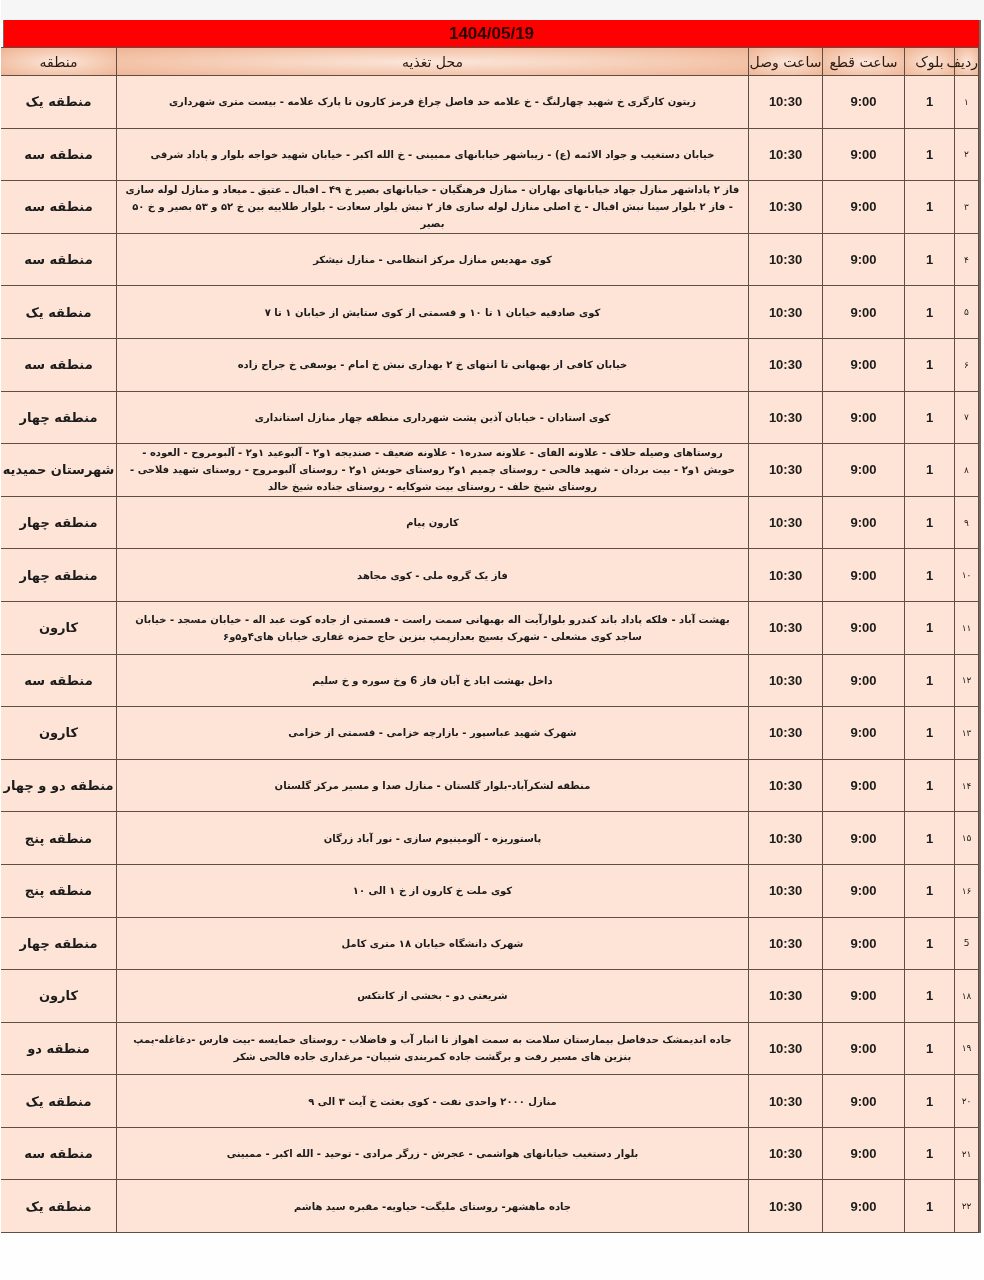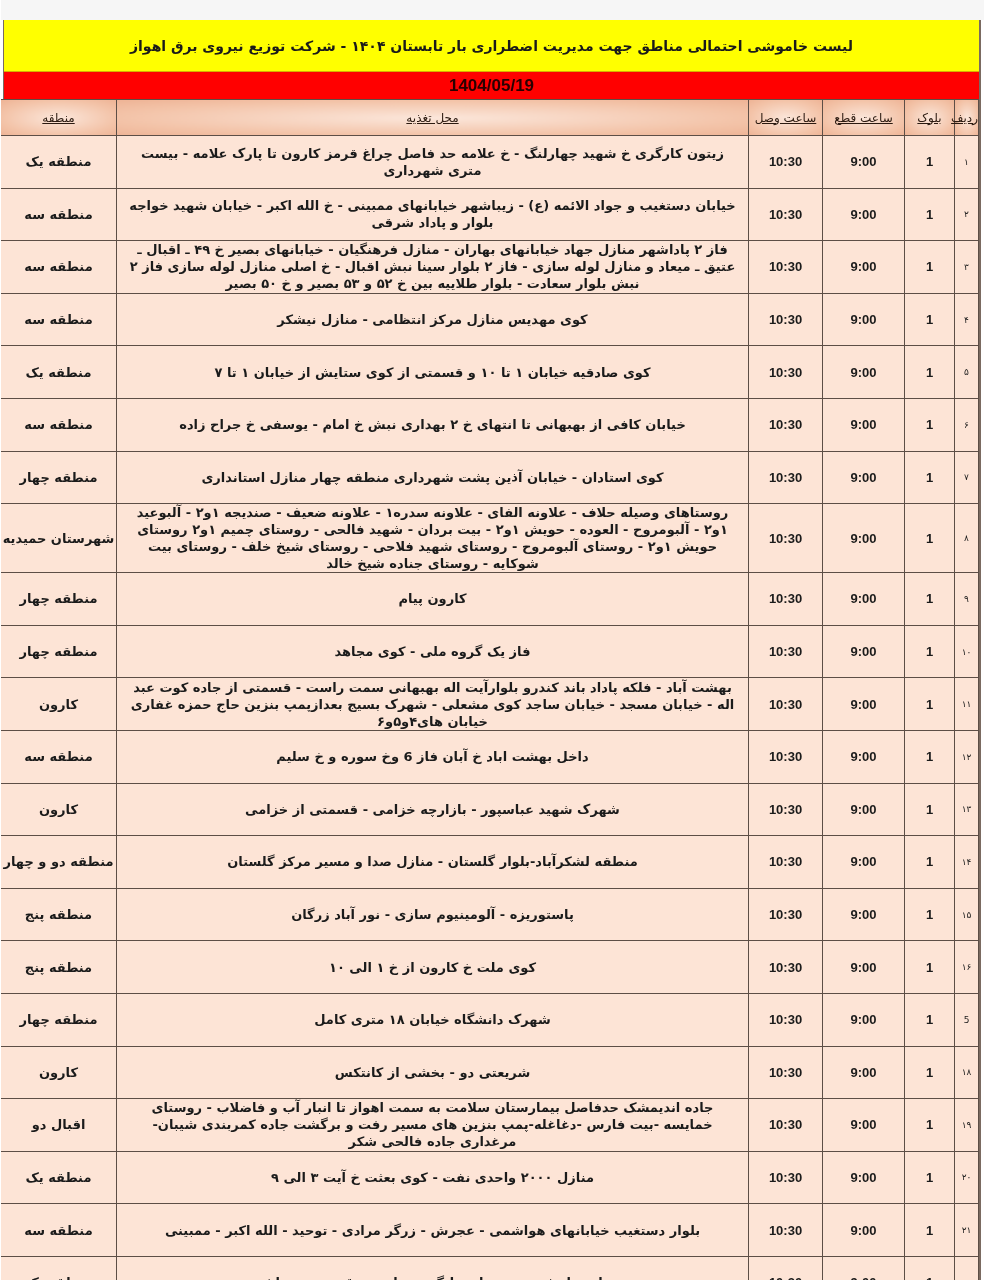--- a/index.html
+++ b/index.html
@@ -32,50 +32,48 @@
     display: flex; align-items: center; justify-content: center;
     font-size: 17px; font-weight: bold; color: #2a0000;
     font-family: "Liberation Sans", sans-serif;
     direction: ltr;
   }
   table.grid {
     width: 978px; border-collapse: collapse; table-layout: fixed;
     direction: rtl;
   }
   table.grid th {
-    height: 36px; font-size: 12px; font-weight: normal; color: #2b1a10;
+    height: 28px; font-size: 14px; font-weight: normal; color: #2b1a10;
     background: radial-gradient(ellipse at center, #fbe6da 0%, #f3c3a8 70%, #eeb496 100%);
     border: 1px solid #5d4e46;
     text-align: center;
-    text-decoration: underline;
   }
   table.grid td {
     background: #fde4d6;
     border: 1px solid #5d4e46;
     text-align: center; vertical-align: middle;
     color: #1b1b1b;
   }
   table.grid tr.row td { height: 52.6px; }
   td.c-idx { font-size: 9px; }
   td.c-block, td.c-off, td.c-on {
     font-family: "Liberation Sans", sans-serif; font-weight: bold; font-size: 13px;
     direction: ltr;
   }
   td.c-loc {
-    font-size: 13px; font-weight: bold; line-height: 17px; padding: 0 8px;
+    font-size: 10px; font-weight: bold; line-height: 17px; padding: 0 8px;
   }
   td.c-region { font-size: 13px; font-weight: bold; }
 </style>
 </head>
 <body>
 
 <div class="page">
   <div class="top-strip"></div>
   <div class="sheet">
-    <div class="title-bar">لیست خاموشی احتمالی مناطق جهت مدیریت اضطراری بار تابستان ۱۴۰۴ - شرکت توزیع نیروی برق اهواز</div>
     <div class="date-bar">1404/05/19</div>
     <table class="grid">
       <colgroup>
         <col style="width:24px">
         <col style="width:50px">
         <col style="width:82px">
         <col style="width:74px">
         <col style="width:632px">
         <col style="width:116px">
       </colgroup>
@@ -251,21 +249,21 @@
     <td class="c-loc">شریعتی دو - بخشی از کانتکس</td>
     <td class="c-region">کارون</td>
   </tr>
 
   <tr class="row">
     <td class="c-idx">۱۹</td>
     <td class="c-block">1</td>
     <td class="c-off">9:00</td>
     <td class="c-on">10:30</td>
     <td class="c-loc">جاده اندیمشک حدفاصل بیمارستان سلامت به سمت اهواز تا انبار آب و فاضلاب - روستای خمایسه -بیت فارس -دغاغله-پمپ بنزین های مسیر رفت و برگشت جاده کمربندی شیبان- مرغداری جاده فالحی شکر</td>
-    <td class="c-region">اقبال دو</td>
+    <td class="c-region">منطقه دو</td>
   </tr>
 
   <tr class="row">
     <td class="c-idx">۲۰</td>
     <td class="c-block">1</td>
     <td class="c-off">9:00</td>
     <td class="c-on">10:30</td>
     <td class="c-loc">منازل ۲۰۰۰ واحدی نفت - کوی بعثت خ آیت ۳ الی ۹</td>
     <td class="c-region">منطقه یک</td>
   </tr>

